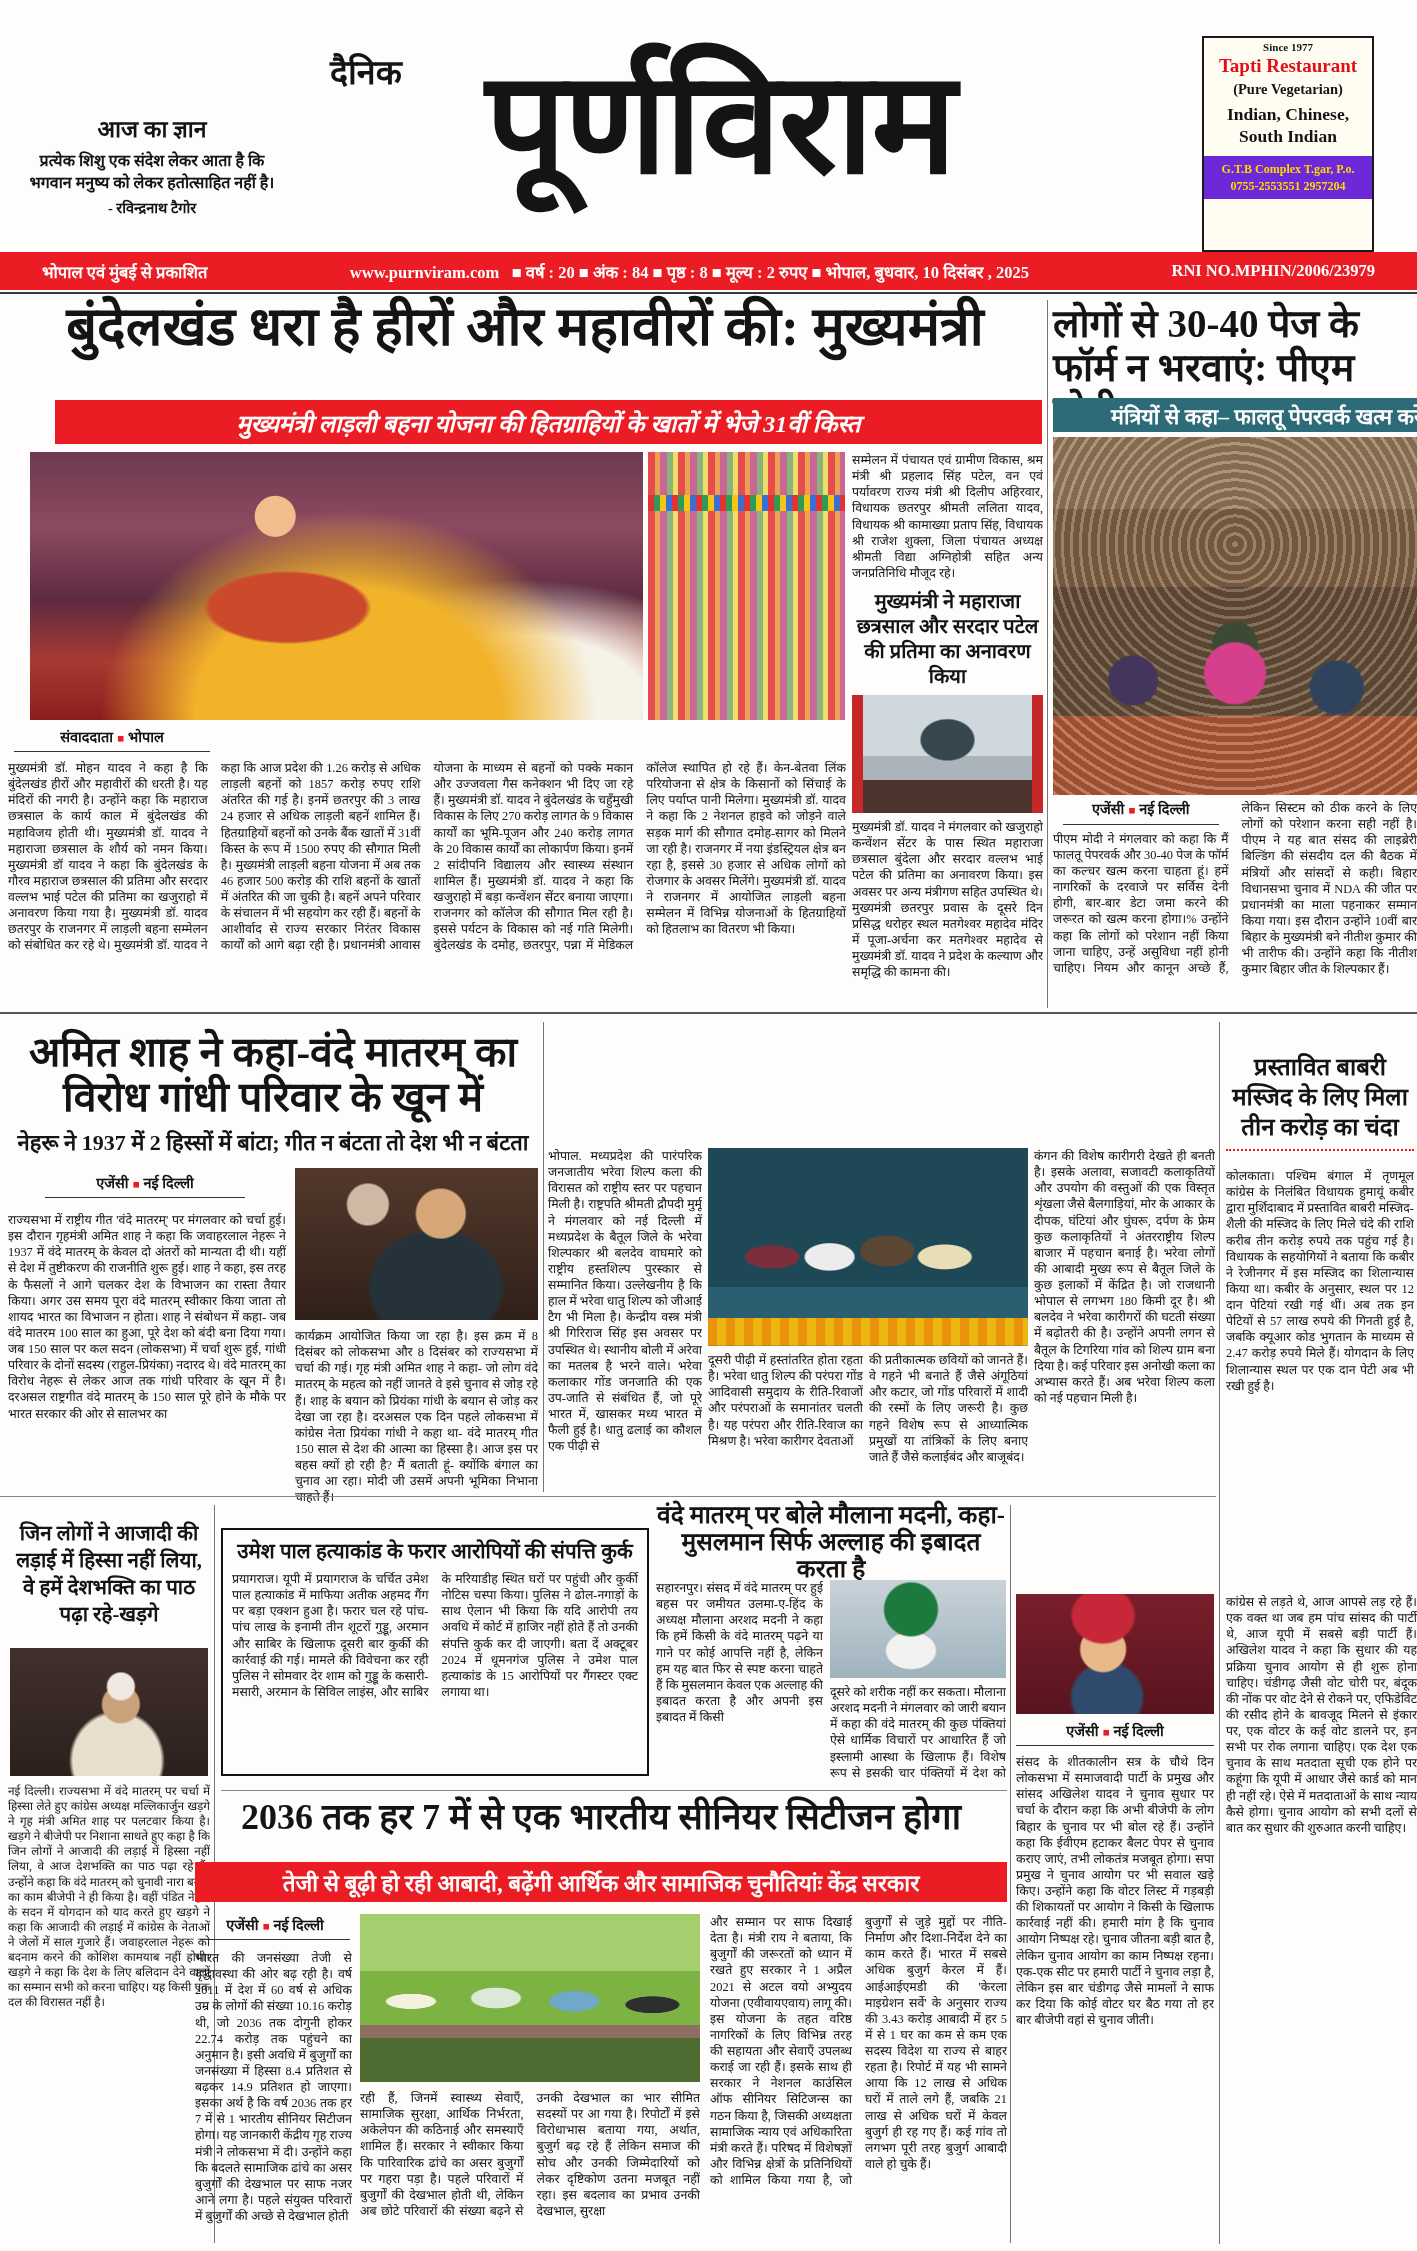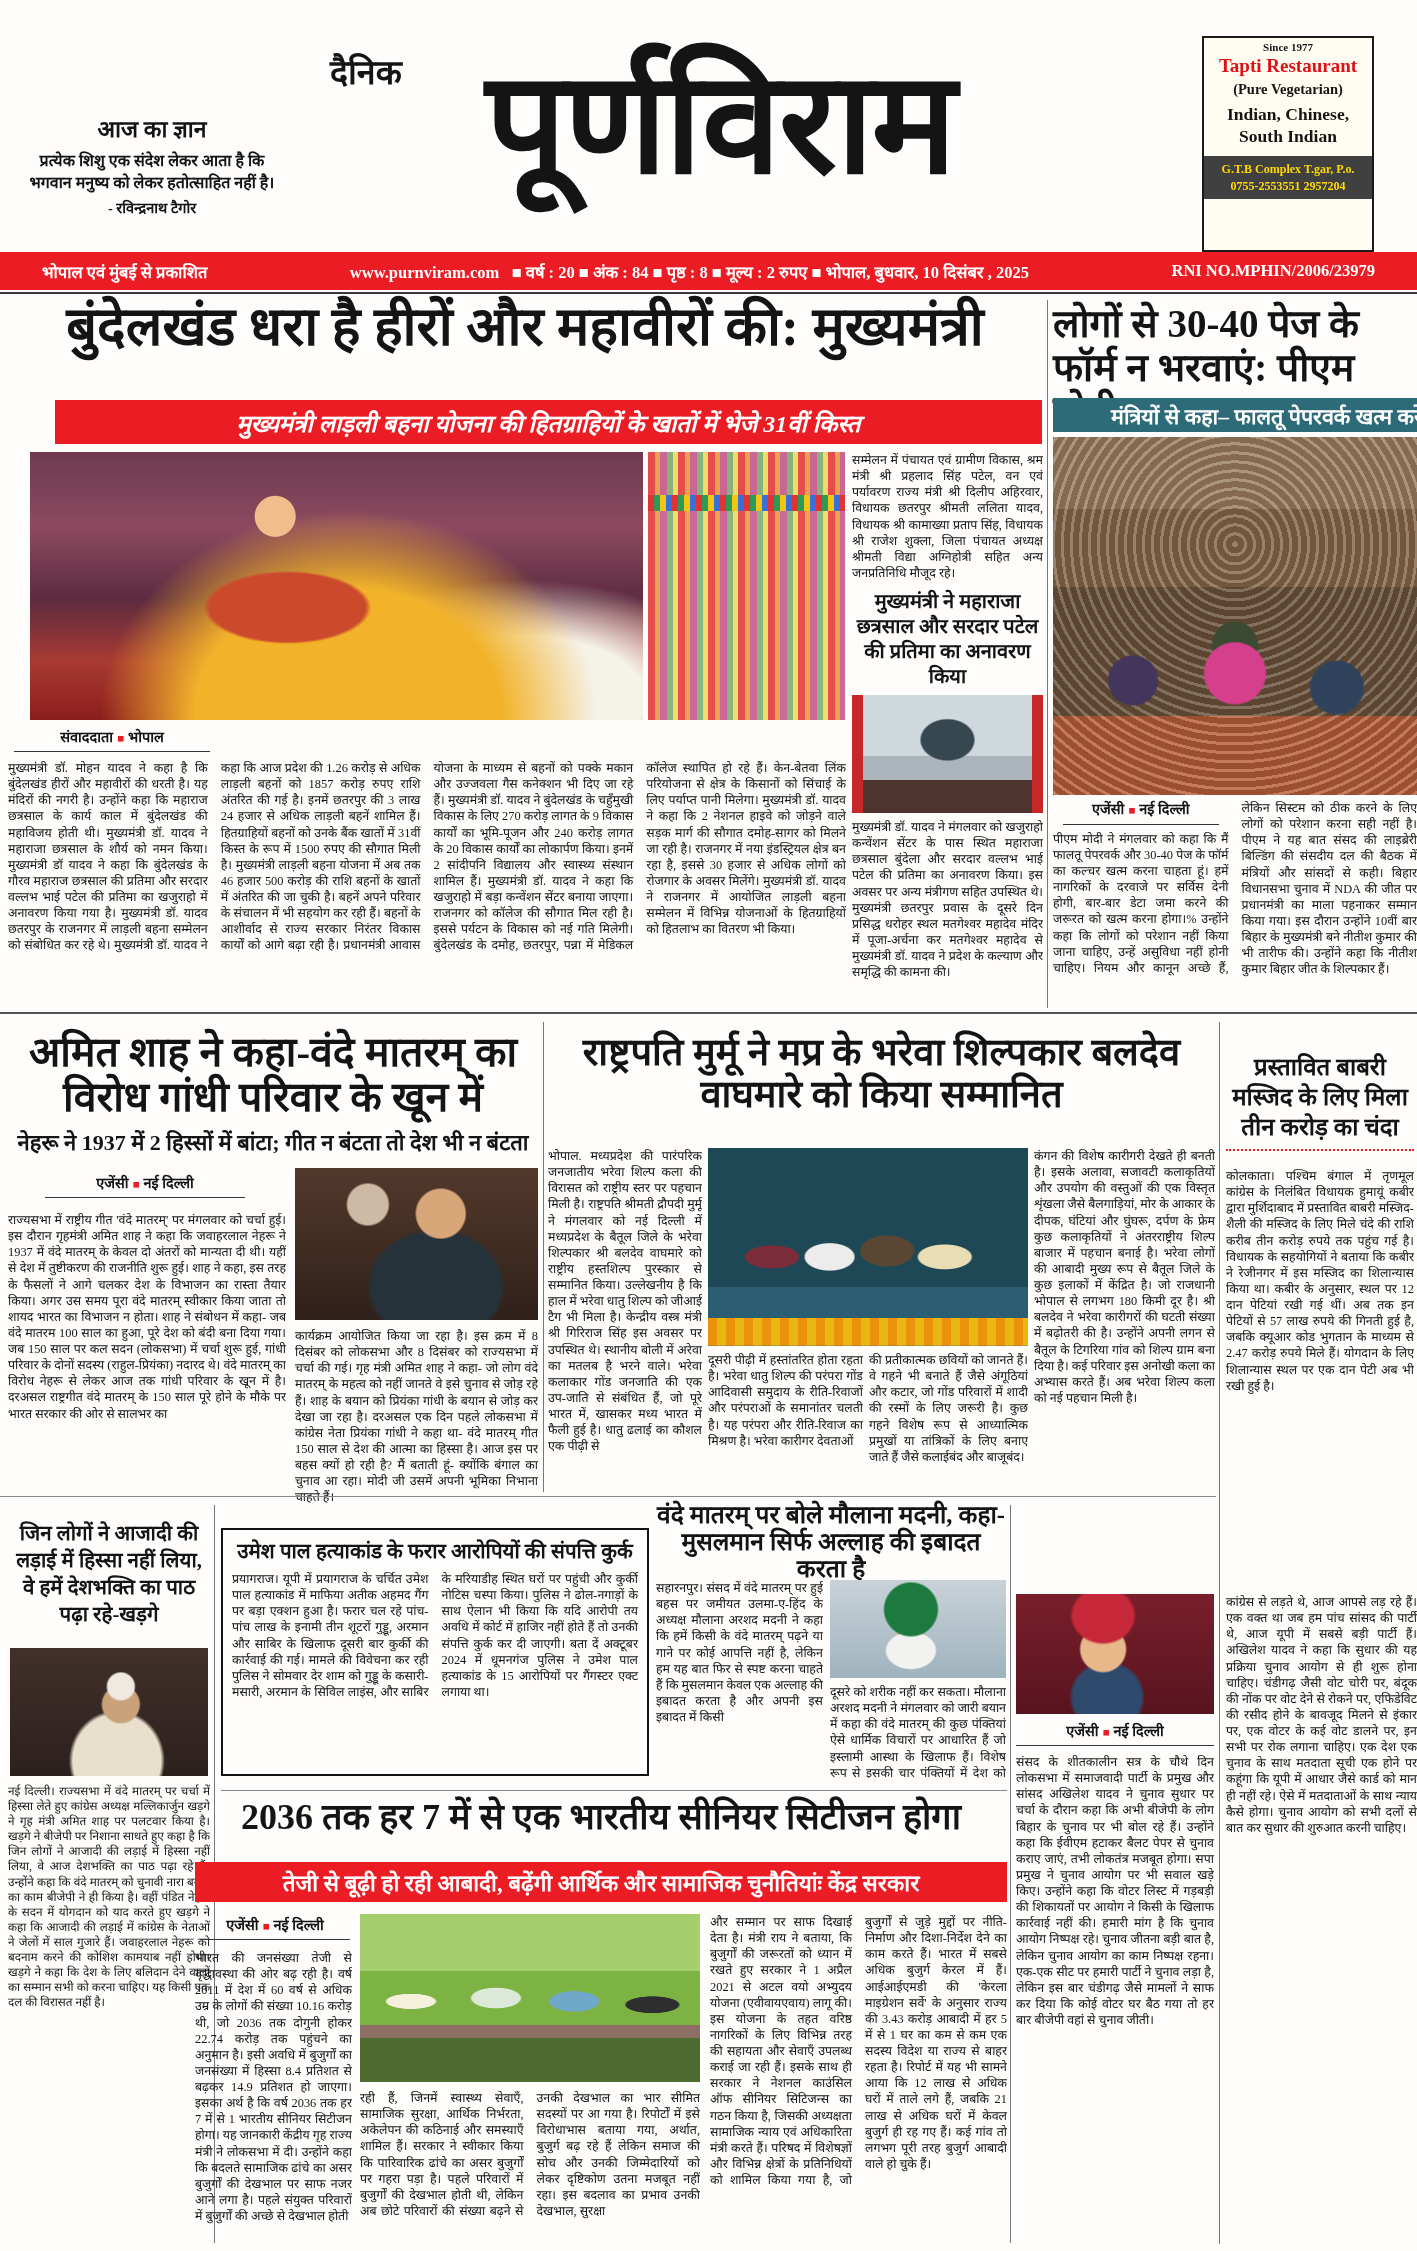--- a/index.html
+++ b/index.html
@@ -24,21 +24,21 @@
   .thought .t2{font-size:16px;font-weight:bold;line-height:1.35;margin-top:6px;}
   .thought .t3{font-size:14.5px;font-weight:bold;margin-top:4px;}
   .daily{font-size:34px;font-weight:bold;}
   .logo{font-size:142px;font-weight:bold;line-height:1.05;letter-spacing:-2px;}
   .adbox{width:168px;height:212px;border:2px solid #1a1a1a;background:#fffdf2;text-align:center;
          font-family:"Liberation Serif",serif;}
   .adbox .since{font-size:11px;font-weight:bold;margin-top:3px;}
   .adbox .name{font-size:19px;font-weight:bold;color:#e01017;margin-top:2px;}
   .adbox .veg{font-size:14.5px;font-weight:bold;margin-top:4px;}
   .adbox .cu{font-size:17.5px;font-weight:bold;margin-top:6px;line-height:1.25;}
-  .adbox .ph{background:#404040;color:#ffd900;font-size:12px;font-weight:bold;
+  .adbox .ph{background:#6d28d9;color:#ffd900;font-size:12px;font-weight:bold;
              margin-top:8px;padding:5px 2px;line-height:1.4;}
   .infobar{left:0;top:252px;width:1417px;height:38px;background:#ec1c24;color:#fff;
            display:flex;align-items:center;justify-content:space-between;
            padding:0 42px;box-sizing:border-box;font-size:16.5px;font-weight:bold;gap:40px;}
   
   .lead-head{font-size:54px;font-weight:bold;line-height:1.02;}
   .redbar{background:#ec1c24;color:#fff;font-weight:bold;display:flex;align-items:center;justify-content:center;}
   .tealbar{background:#2e6b78;color:#fff;font-weight:bold;display:flex;align-items:center;justify-content:center;padding-left:32px;}
   .modi-head{font-size:39px;font-weight:bold;line-height:1.12;}
   .sec-head{font-weight:bold;line-height:1.1;}
@@ -185,21 +185,20 @@
   <div class="abs b c" style="left:8px;top:1126px;width:530px;font-size:22px;">नेहरू ने 1937 में 2 हिस्सों में बांटा; गीत न बंटता तो देश भी न बंटता</div>
   <div class="abs byline" style="left:45px;top:1172px;width:200px;">
     <span>एजेंसी</span><span class="rsq">■</span><span>नई दिल्ली</span>
   </div>
   <div class="abs photo ph-shah" style="left:295px;top:1168px;width:243px;height:152px;"></div>
   <div class="abs body-txt j clip" style="left:8px;top:1212px;width:278px;height:310px;">राज्यसभा में राष्ट्रीय गीत 'वंदे मातरम्' पर मंगलवार को चर्चा हुई। इस दौरान गृहमंत्री अमित शाह ने कहा कि जवाहरलाल नेहरू ने 1937 में वंदे मातरम् के केवल दो अंतरों को मान्यता दी थी। यहीं से देश में तुष्टीकरण की राजनीति शुरू हुई। शाह ने कहा, इस तरह के फैसलों ने आगे चलकर देश के विभाजन का रास्ता तैयार किया। अगर उस समय पूरा वंदे मातरम् स्वीकार किया जाता तो शायद भारत का विभाजन न होता। शाह ने संबोधन में कहा- जब वंदे मातरम 100 साल का हुआ, पूरे देश को बंदी बना दिया गया। जब 150 साल पर कल सदन (लोकसभा) में चर्चा शुरू हुई, गांधी परिवार के दोनों सदस्य (राहुल-प्रियंका) नदारद थे। वंदे मातरम् का विरोध नेहरू से लेकर आज तक गांधी परिवार के खून में है। दरअसल राष्ट्रगीत वंदे मातरम् के 150 साल पूरे होने के मौके पर भारत सरकार की ओर से सालभर का</div>
   <div class="abs body-txt j clip" style="left:295px;top:1328px;width:243px;height:194px;">कार्यक्रम आयोजित किया जा रहा है। इस क्रम में 8 दिसंबर को लोकसभा और 8 दिसंबर को राज्यसभा में चर्चा की गई। गृह मंत्री अमित शाह ने कहा- जो लोग वंदे मातरम् के महत्व को नहीं जानते वे इसे चुनाव से जोड़ रहे हैं। शाह के बयान को प्रियंका गांधी के बयान से जोड़ कर देखा जा रहा है। दरअसल एक दिन पहले लोकसभा में कांग्रेस नेता प्रियंका गांधी ने कहा था- वंदे मातरम् गीत 150 साल से देश की आत्मा का हिस्सा है। आज इस पर बहस क्यों हो रही है? मैं बताती हूं- क्योंकि बंगाल का चुनाव आ रहा। मोदी जी उसमें अपनी भूमिका निभाना चाहते हैं।</div>
 
   <div class="abs rule-v" style="left:543px;top:1022px;height:470px;"></div>
 
-  <div class="abs sec-head c" style="left:548px;top:1032px;width:667px;font-size:38px;">राष्ट्रपति मुर्मू ने मप्र के भरेवा शिल्पकार बलदेव वाघमारे को किया सम्मानित</div>
   <div class="abs body-txt j clip" style="left:548px;top:1148px;width:154px;height:344px;">भोपाल. मध्यप्रदेश की पारंपरिक जनजातीय भरेवा शिल्प कला की विरासत को राष्ट्रीय स्तर पर पहचान मिली है। राष्ट्रपति श्रीमती द्रौपदी मुर्मू ने मंगलवार को नई दिल्ली में मध्यप्रदेश के बैतूल जिले के भरेवा शिल्पकार श्री बलदेव वाघमारे को राष्ट्रीय हस्तशिल्प पुरस्कार से सम्मानित किया। उल्लेखनीय है कि हाल में भरेवा धातु शिल्प को जीआई टैग भी मिला है। केन्द्रीय वस्त्र मंत्री श्री गिरिराज सिंह इस अवसर पर उपस्थित थे। स्थानीय बोली में अरेवा का मतलब है भरने वाले। भरेवा कलाकार गोंड जनजाति की एक उप-जाति से संबंधित हैं, जो पूरे भारत में, खासकर मध्य भारत में फैली हुई है। धातु ढलाई का कौशल एक पीढ़ी से</div>
   <div class="abs photo ph-murmu" style="left:708px;top:1148px;width:320px;height:198px;"></div>
   <div class="abs body-txt j clip" style="left:708px;top:1352px;width:155px;height:140px;">दूसरी पीढ़ी में हस्तांतरित होता रहता है। भरेवा धातु शिल्प की परंपरा गोंड आदिवासी समुदाय के रीति-रिवाजों और परंपराओं के समानांतर चलती है। यह परंपरा और रीति-रिवाज का मिश्रण है। भरेवा कारीगर देवताओं</div>
   <div class="abs body-txt j clip" style="left:869px;top:1352px;width:159px;height:140px;">की प्रतीकात्मक छवियों को जानते हैं। वे गहने भी बनाते हैं जैसे अंगूठियां और कटार, जो गोंड परिवारों में शादी की रस्मों के लिए जरूरी है। कुछ गहने विशेष रूप से आध्यात्मिक प्रमुखों या तांत्रिकों के लिए बनाए जाते हैं जैसे कलाईबंद और बाजूबंद।</div>
   <div class="abs body-txt j clip" style="left:1034px;top:1148px;width:181px;height:344px;">कंगन की विशेष कारीगरी देखते ही बनती है। इसके अलावा, सजावटी कलाकृतियों और उपयोग की वस्तुओं की एक विस्तृत शृंखला जैसे बैलगाड़ियां, मोर के आकार के दीपक, घंटियां और घुंघरू, दर्पण के फ्रेम कुछ कलाकृतियों ने अंतरराष्ट्रीय शिल्प बाजार में पहचान बनाई है। भरेवा लोगों की आबादी मुख्य रूप से बैतूल जिले के कुछ इलाकों में केंद्रित है। जो राजधानी भोपाल से लगभग 180 किमी दूर है। श्री बलदेव ने भरेवा कारीगरों की घटती संख्या में बढ़ोतरी की है। उन्होंने अपनी लगन से बैतूल के टिगरिया गांव को शिल्प ग्राम बना दिया है। कई परिवार इस अनोखी कला का अभ्यास करते हैं। अब भरेवा शिल्प कला को नई पहचान मिली है।</div>
 
   <div class="abs rule-v" style="left:1219px;top:1022px;height:1222px;"></div>
 
   <div class="abs babri-head c" style="left:1226px;top:1052px;width:188px;">प्रस्तावित बाबरी मस्जिद के लिए मिला तीन करोड़ का चंदा</div>
   <div class="abs body-txt j clip" style="left:1226px;top:1168px;width:188px;height:322px;">कोलकाता। पश्चिम बंगाल में तृणमूल कांग्रेस के निलंबित विधायक हुमायूं कबीर द्वारा मुर्शिदाबाद में प्रस्तावित बाबरी मस्जिद-शैली की मस्जिद के लिए मिले चंदे की राशि करीब तीन करोड़ रुपये तक पहुंच गई है। विधायक के सहयोगियों ने बताया कि कबीर ने रेजीनगर में इस मस्जिद का शिलान्यास किया था। कबीर के अनुसार, स्थल पर 12 दान पेटियां रखी गई थीं। अब तक इन पेटियों से 57 लाख रुपये की गिनती हुई है, जबकि क्यूआर कोड भुगतान के माध्यम से 2.47 करोड़ रुपये मिले हैं। योगदान के लिए शिलान्यास स्थल पर एक दान पेटी अब भी रखी हुई है।</div>

